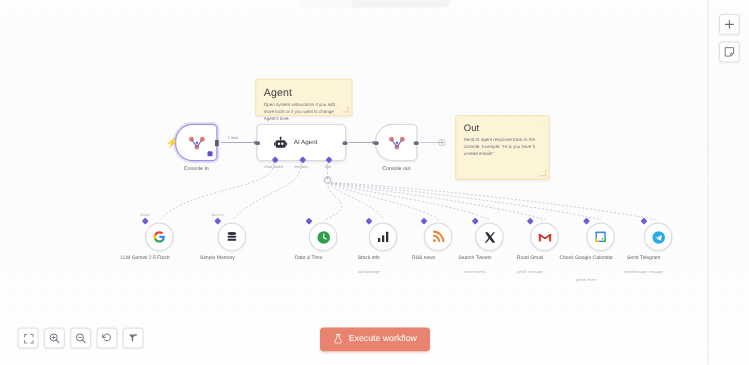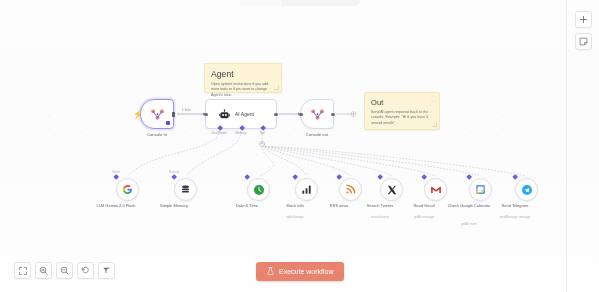--- a/index.html
+++ b/index.html
@@ -61,21 +61,21 @@
     letter-spacing: .1px;
   }
   .sticky .s-body {
     font-size: 3.6px;
     line-height: 1.5;
     color: #6f6f7a;
     word-break: break-word;
   }
   .sticky-in  { left: 52px;  top: 89px;  width: 72px;  height: 50px; }
   .sticky-agent { left: 204px; top: 37px; width: 78px; height: 30px; margin-top: 26px; }
-  .sticky-out { left: 364px; top: 92px;  width: 76px;  height: 38px; }
+  .sticky-out { left: 364px; top: 92px;  width: 76px;  height: 52px; }
   .sticky-agent .s-title { font-size: 8.5px; }
   .sticky-out .s-title, .sticky-in .s-title { font-size: 7.5px; }
 
   .sticky .fold {
     position: absolute; right: 2px; bottom: 2px;
     width: 5px; height: 5px;
     border-right: 1px solid #ddcd9f;
     border-bottom: 1px solid #ddcd9f;
     opacity: .7;
   }

